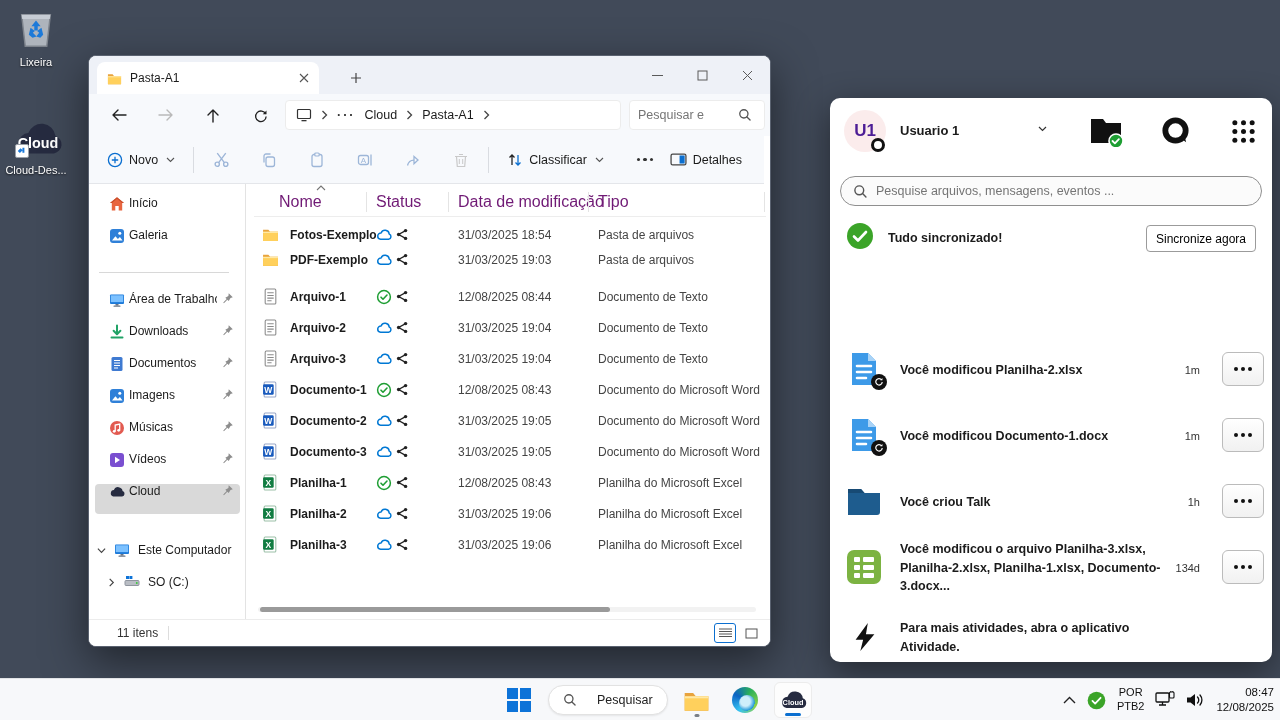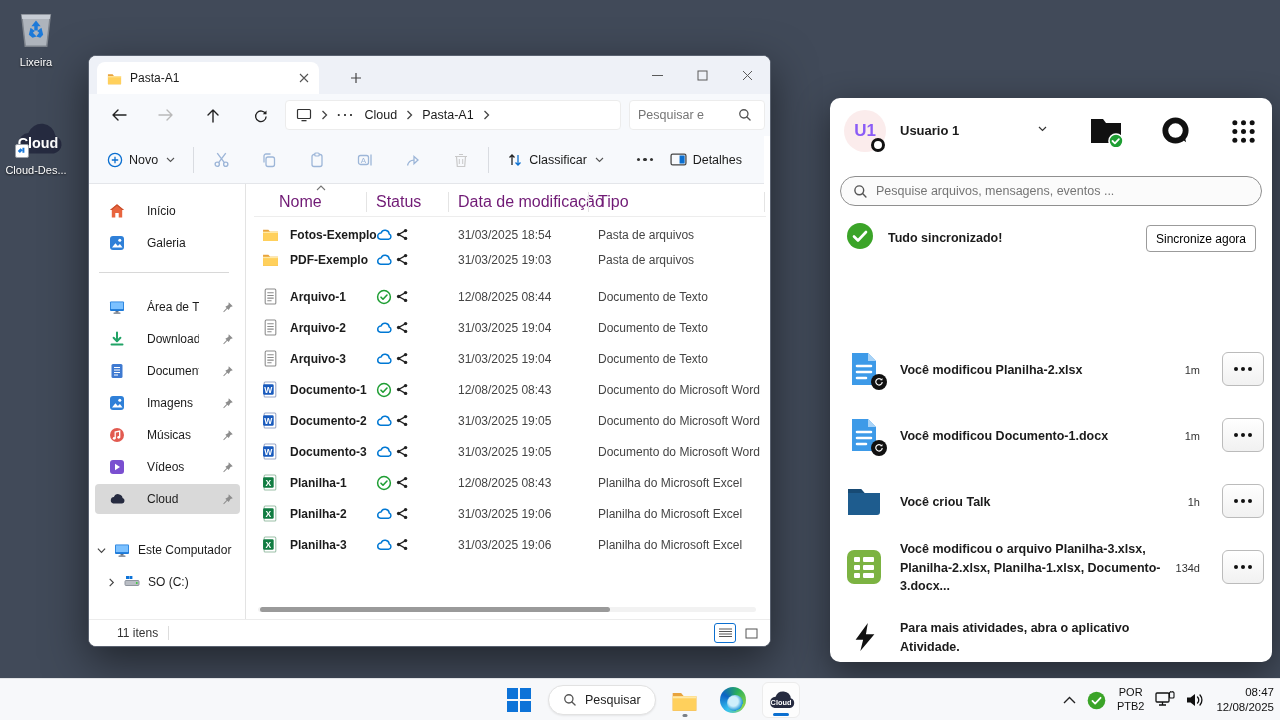--- a/index.html
+++ b/index.html
@@ -29,21 +29,21 @@
   .searchbox { position:absolute; left:540px; top:6px; width:136px; height:30px; background:#fff; border:1px solid #ececec; border-radius:4px; display:flex; align-items:center; padding:0 8px; }
   .searchbox input { border:0; outline:0; width:100px; font-size:12.5px; font-family:inherit; color:#222; background:transparent; }
   .toolbar { position:absolute; left:0; top:80px; right:6px; height:48px; background:#f7f9fc; border-bottom:1px solid #e4e6ea; display:flex; align-items:center; }
   .tb-btn { display:flex; align-items:center; gap:6px; font-size:12.5px; padding:6px 8px; border-radius:4px; color:#1b1b1b; }
   .tb-sep { width:1px; height:26px; background:#d9dce1; margin:0 10px; }
   .tb-ico { width:34px; height:30px; display:flex; align-items:center; justify-content:center; }
   .caret { margin-left:2px; }
 
   .body-area { position:absolute; left:0; top:128px; right:0; bottom:27px; background:#fff; }
   .sidebar { position:absolute; left:0; top:0; width:157px; bottom:0; border-right:1px solid #e3e3e3; background:#fff; overflow:hidden; }
-  .side-item { position:absolute; left:6px; width:145px; height:30px; border-radius:4px; display:flex; align-items:center; gap:22px; padding:0 6px 0 14px; font-size:12px; white-space:nowrap; overflow:hidden; }
+  .side-item { position:absolute; left:6px; width:145px; height:30px; border-radius:4px; display:flex; gap:4px; padding:0 6px 0 14px; font-size:12px; white-space:nowrap; overflow:hidden; }
   .side-item.sel { background:#d9d9d9; }
   .side-item .s-lbl { flex:1; overflow:hidden; white-space:nowrap; }
   .side-div { position:absolute; left:10px; width:130px; height:1px; background:#d8d8d8; }
   .tree-item { position:absolute; display:flex; align-items:center; gap:8px; font-size:12px; white-space:nowrap; overflow:hidden; }
 
   .filelist { position:absolute; left:157px; top:0; right:0; bottom:0; overflow:hidden; }
   .col-head { position:absolute; top:6px; height:24px; font-size:16px; color:#701a75; display:flex; align-items:center; }
   .col-line { position:absolute; top:8px; height:20px; width:1px; background:#e4e4e4; }
   .head-underline { position:absolute; left:8px; right:4px; top:32px; height:1px; background:#ededed; }
   .frow { position:absolute; left:4px; right:8px; height:31px; display:flex; align-items:center; }
@@ -53,21 +53,21 @@
   .frow .f-date { position:absolute; left:208px; font-size:12px; color:#444; }
   .frow .f-type { position:absolute; left:348px; font-size:12px; color:#444; white-space:nowrap; }
   .hscroll { position:absolute; left:12px; right:14px; top:423px; height:5px; background:#f2f2f2; border-radius:3px; }
   .hscroll .thumb { position:absolute; left:2px; width:350px; height:5px; background:#9a9a9a; border-radius:3px; }
   .statusbar { position:absolute; left:0; right:0; bottom:0; height:27px; border-top:1px solid #ececec; background:#fff; display:flex; align-items:center; font-size:12px; color:#333; }
   .view-btn { width:22px; height:20px; display:flex; align-items:center; justify-content:center; border:1px solid transparent; border-radius:3px; }
   .view-btn.sel { border-color:#0b6fd0; }
 
   
   .panel { position:absolute; left:830px; top:98px; width:442px; height:564px; background:#fff; border-radius:10px; box-shadow:0 10px 34px rgba(0,0,0,.45); }
-  .avatar { position:absolute; left:14px; top:12px; width:42px; height:42px; border-radius:50%; background:#fbecec; display:flex; align-items:center; justify-content:center; font-size:17px; font-weight:bold; color:#8b5cf6; }
+  .avatar { position:absolute; left:14px; top:12px; width:42px; height:42px; border-radius:50%; background:#fbecec; display:flex; align-items:center; justify-content:center; font-size:17px; font-weight:bold; color:#4c1d95; }
   .avatar-badge { position:absolute; left:41px; top:40px; width:14px; height:14px; border-radius:50%; background:#fff; border:3.5px solid #111; }
   .p-user { position:absolute; left:70px; top:25px; font-size:13px; font-weight:bold; }
   .p-caret { position:absolute; left:208px; top:28px; }
   .hdr-ico { position:absolute; top:14px; width:38px; height:38px; display:flex; align-items:center; justify-content:center; }
   .p-search { position:absolute; left:10px; top:78px; right:10px; height:30px; border:1px solid #8f8f8f; border-radius:16px; background:#fbfbfb; display:flex; align-items:center; padding:0 12px; gap:8px; }
   .p-search input { border:0; outline:0; background:transparent; font-size:12.5px; font-family:inherit; color:#222; flex:1; }
   .sync-row { position:absolute; left:0; top:124px; right:0; height:34px; }
   .sync-txt { position:absolute; left:58px; top:9px; font-size:12.5px; font-weight:bold; }
   .sync-btn { position:absolute; right:16px; top:3px; width:110px; height:27px; background:#fff; border:1px solid #9b9b9b; border-radius:4px; font-size:12px; font-family:inherit; }
   .act-row { position:absolute; left:0; right:0; height:66px; }
@@ -78,21 +78,21 @@
   .act-menu { position:absolute; right:8px; top:15px; width:42px; height:34px; background:linear-gradient(#fff,#f1f1f1); border:1px solid #bbb; border-radius:6px; display:flex; align-items:center; justify-content:center; gap:3px; }
   .act-menu i { width:4px; height:4px; border-radius:50%; background:#111; }
 
   
   .taskbar { position:absolute; left:0; right:0; bottom:0; height:42px; background:#f7f8fa; border-top:1px solid #e1e3e6; }
   .tb-center { position:absolute; left:50%; top:0; height:42px; transform:translateX(-140px); display:flex; align-items:center; gap:10px; }
   .task-ico { width:38px; height:36px; border-radius:6px; display:flex; align-items:center; justify-content:center; position:relative; }
   .task-ico.active { background:#fdfdfd; border:1px solid #ececec; }
   .run-dot { position:absolute; bottom:1px; left:50%; transform:translateX(-50%); width:5px; height:3px; border-radius:2px; background:#7a7f87; }
   .active-bar { position:absolute; bottom:1px; left:50%; transform:translateX(-50%); width:16px; height:3px; border-radius:2px; background:#0b6fd0; }
-  .tb-searchpill { height:30px; background:#fff; border:1px solid #e2e2e2; border-radius:16px; box-shadow:0 1px 2px rgba(0,0,0,.08); display:flex; align-items:center; gap:8px; padding:0 14px; font-size:12.5px; color:#222; }
+  .tb-searchpill { height:30px; background:#fff; border:1px solid #e2e2e2; border-radius:16px; box-shadow:0 1px 2px rgba(0,0,0,.08); display:flex; align-items:center; gap:20px; padding:0 14px; font-size:12.5px; color:#222; }
   .winlogo { display:grid; grid-template-columns:11px 11px; grid-template-rows:11px 11px; gap:2px; }
   .winlogo i { background:#0d73d8; }
   .edge-ico { width:26px; height:26px; border-radius:50%; background:conic-gradient(from 210deg,#35c1f1,#0b63c4,#2bb05a,#8bd24a,#35c1f1); position:relative; overflow:hidden; }
   .edge-ico::after { content:""; position:absolute; left:7px; top:8px; width:16px; height:16px; border-radius:50%; background:radial-gradient(circle at 40% 40%, #cfeffb 0 35%, #1994d8 70%, transparent 71%); }
   .tray { position:absolute; right:6px; top:0; height:42px; display:flex; align-items:center; gap:11px; }
   .lang { font-size:11px; line-height:1.25; text-align:center; color:#111; }
   .clock { font-size:11.5px; line-height:1.3; text-align:right; color:#111; }
 </style>
 </head>
 <body>

